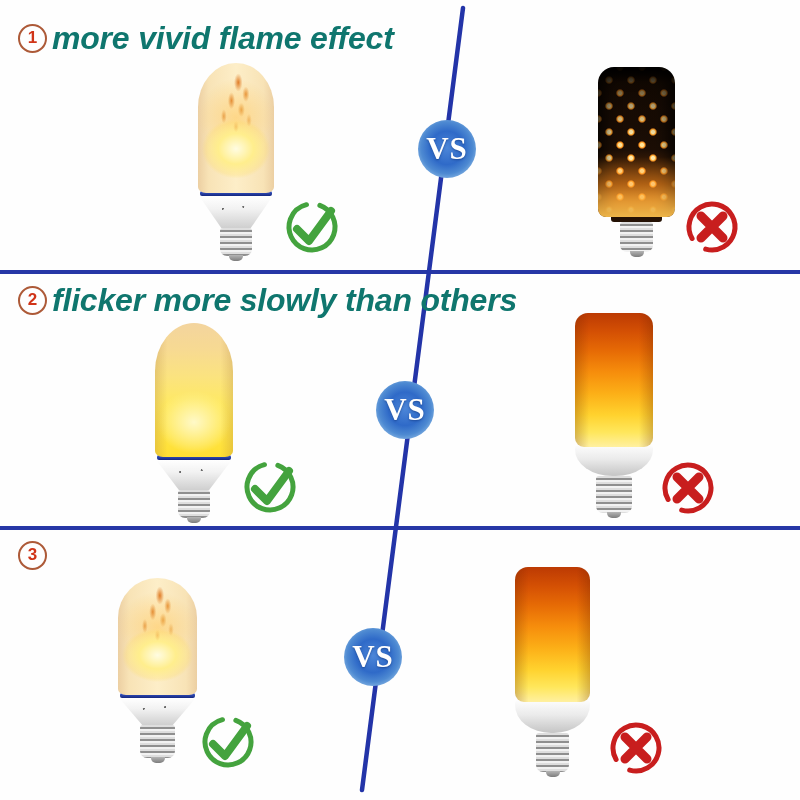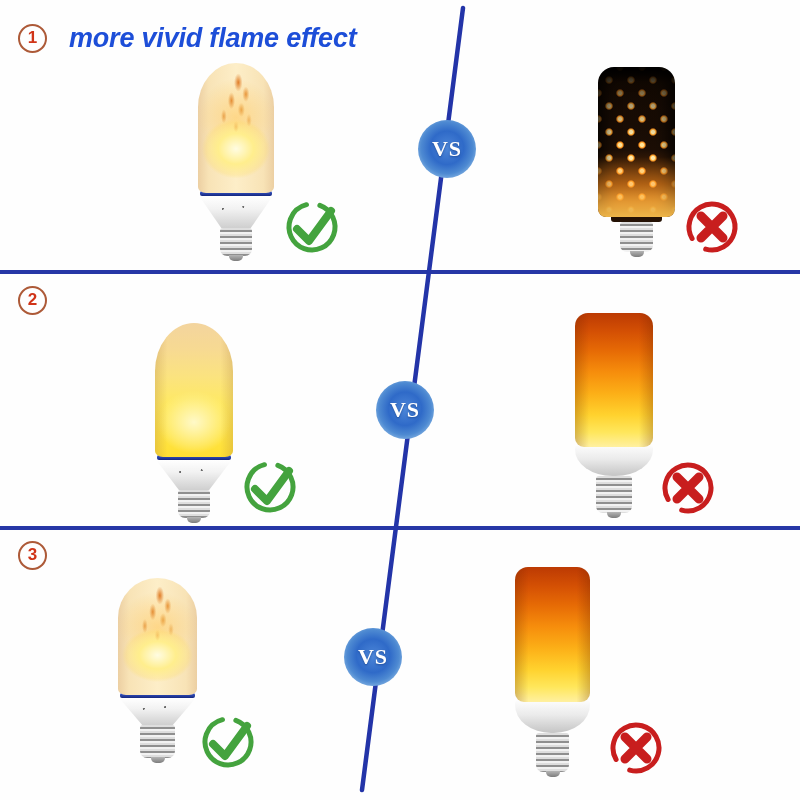--- a/index.html
+++ b/index.html
@@ -7,21 +7,21 @@
           font-family:"Liberation Sans",sans-serif;}
   .lines{position:absolute;left:0;top:0;z-index:1;}
 
   
   .heading{position:absolute;left:18px;display:flex;align-items:center;height:36px;
            white-space:nowrap;z-index:3;}
   .h1{top:20px;} .h2{top:282px;} .h3{top:537px;}
   .num{display:inline-flex;align-items:center;justify-content:center;width:25px;height:25px;
        border:2px solid #ad5a38;border-radius:50%;color:#d03418;font-weight:700;font-size:17px;
        font-style:normal;background:transparent;flex:0 0 auto;}
-  .title{font-style:italic;font-weight:700;font-size:27px;color:#1d4ed8;padding-left:22px;
+  .title{font-style:italic;font-weight:700;font-size:32px;color:#0f766e;padding-left:5px;
          letter-spacing:-0.2px;}
 
   
   .bulb{position:absolute;display:flex;flex-direction:column;align-items:center;z-index:2;}
   .r1-left{left:198px;top:63px;width:76px;}
   .r1-right{left:598px;top:67px;width:77px;}
   .r2-left{left:155px;top:323px;width:78px;}
   .r2-right{left:575px;top:313px;width:78px;}
   .r3-left{left:118px;top:578px;width:79px;}
   .r3-right{left:515px;top:567px;width:75px;}
@@ -91,21 +91,21 @@
   .r2-right .screw{height:37px;width:46%;}
   .r3-left .screw{height:33px;width:44%;}
   .r3-right .screw{height:39px;width:44%;}
   .tip{width:14px;height:6px;margin-top:-1px;border-radius:0 0 5px 5px;
         background:linear-gradient(180deg,#b5b5b5,#7d7d7d);}
 
   
   .vs{position:absolute;width:58px;height:58px;border-radius:50%;z-index:4;
       display:flex;align-items:center;justify-content:center;
       background:radial-gradient(circle at 50% 48%, #4c86d8 0%, #2f6ac8 40%, #4e8ad2 62%, #93bee8 82%, #cde2f4 96%);}
-  .vs span{font-family:"Liberation Serif",serif;font-weight:700;font-size:22px;color:#fff;
+  .vs span{font-family:"Liberation Serif",serif;font-weight:700;font-size:31px;color:#fff;
       letter-spacing:1px;text-shadow:0 1px 2px rgba(10,40,100,.5);}
   .vs1{left:418px;top:120px;} .vs2{left:376px;top:381px;} .vs3{left:344px;top:628px;}
 
   
   .mark{position:absolute;width:58px;height:58px;z-index:3;}
   .c1{left:283px;top:198px;} .c2{left:241px;top:458px;} .c3{left:199px;top:713px;}
   .x1{left:683px;top:198px;} .x2{left:659px;top:459px;} .x3{left:607px;top:719px;}
 </style>
 </head>
 <body>
@@ -146,20 +146,21 @@
     <circle cx="29" cy="29" r="23" fill="none" stroke="#44a33e" stroke-width="5" stroke-dasharray="130 15" stroke-linecap="round" transform="rotate(-70 29 29)"></circle>
     <path d="M14 31 L26 43 L48 13" fill="none" stroke="#44a33e" stroke-width="8" stroke-linecap="round" stroke-linejoin="round"></path>
   </svg>
   <svg class="mark x1" viewBox="0 0 58 58">
     <circle cx="29" cy="29" r="23" fill="none" stroke="#c81e1e" stroke-width="5" stroke-dasharray="126 19" stroke-linecap="round" transform="rotate(150 29 29)"></circle>
     <path d="M18 18 L40 40 M40 18 L18 40" fill="none" stroke="#c81e1e" stroke-width="9" stroke-linecap="round"></path>
   </svg>
 
   <div class="heading h2">
     <span class="num">2</span>
+    <span class="title">flicker more slowly than others</span>
   </div>
 
   <div class="bulb r2-left">
     <div class="glass glass-d"></div>
     <div class="band"></div>
     <div class="collar"></div>
     <div class="screw"></div>
     <div class="tip"></div>
   </div>
 

